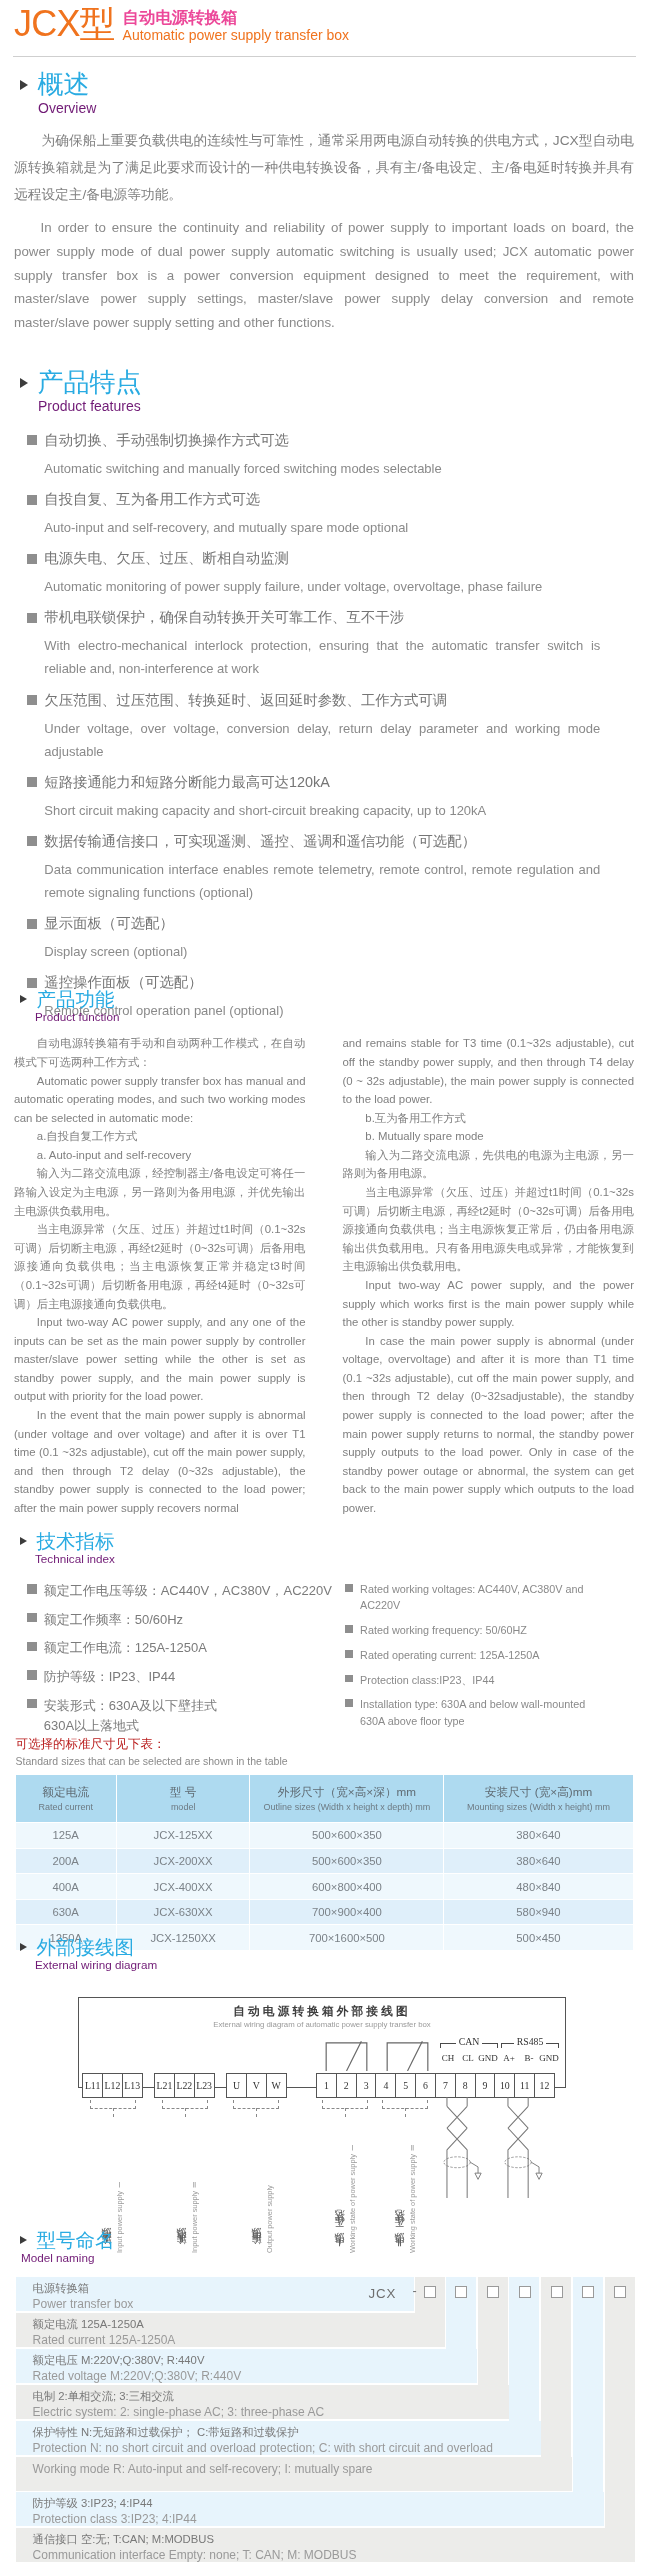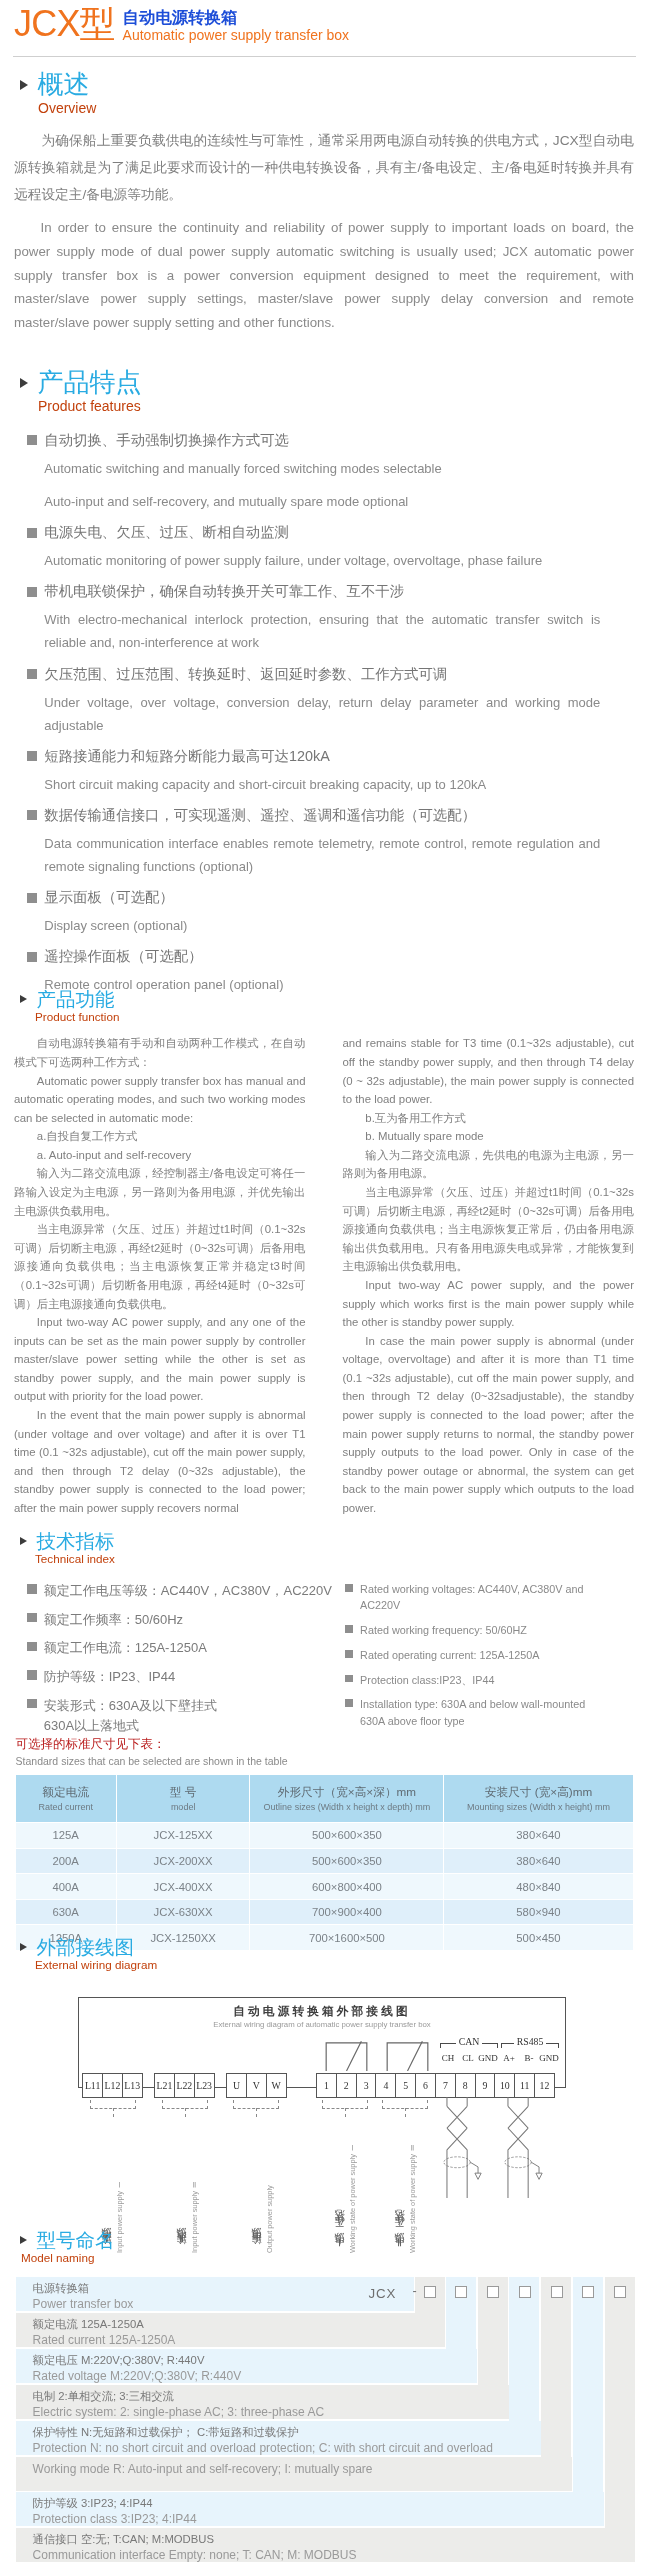--- a/index.html
+++ b/index.html
@@ -2,29 +2,29 @@
 <html style="font-size:12.5px"><head>
 <meta charset="utf-8">
 <style>
   html,body{margin:0;padding:0;background:#fff;}
   .page{position:relative;width:648px;height:2576px;background:#fff;overflow:hidden;
         font-family:"Liberation Sans",sans-serif;}
   
   .hdr{position:absolute;top:6.2px;left:14px;display:flex;align-items:flex-start;}
   .hdr-model{font-size:36px;line-height:1;color:#f0731e;letter-spacing:-0.8px;}
   .hdr-sub{margin-left:7.8px;padding-top:1.6px;}
-  .hdr-cn{font-size:16.4px;font-weight:bold;color:#1d4ed8;line-height:1.2;}
+  .hdr-cn{font-size:16.4px;font-weight:bold;color:#ec4899;line-height:1.2;}
   .hdr-en{font-size:14px;color:#f0731e;line-height:1.2;}
   .divider{position:absolute;top:56px;left:12.5px;width:623px;border-top:1.6px solid #cfcfcf;}
   
   .sec-title{display:flex;align-items:center;gap:9.4px;padding-left:6.2px;}
   .tri{width:0;height:0;border-left:8.6px solid #3c3c3c;border-top:5.5px solid transparent;border-bottom:5.5px solid transparent;}
   .tri.sm{border-left-width:7px;border-top-width:4.7px;border-bottom-width:4.7px;}
   .t-cn{color:#29abe2;}
-  .t-en{color:#c2410c;margin-left:24px;}
+  .t-en{color:#701a75;margin-left:24px;}
   .big .t-cn{font-size:26px;line-height:1.15;}
   .small .t-cn{font-size:19.5px;line-height:1.15;}
   
   .overview{position:absolute;top:70px;left:14px;width:620px;}
   .p-cn{margin:12.5px 0 0;font-size:13.7px;color:#7f7f7f;line-height:1.95;text-indent:2em;text-align:justify;}
   .p-en{margin:7.8px 0 0;font-size:13.3px;color:#8a8a8a;line-height:1.78;text-indent:2em;text-align:justify;}
   
   .features{position:absolute;top:368px;left:14px;width:620px;}
   .feat-list{margin-top:17px;padding-left:13.3px;}
   .feat{margin-bottom:10px;}
@@ -156,20 +156,24 @@
     <div class="feat-list">
 
     <div class="feat">
         <div class="feat-cn">
           <span class="sq"></span>
           <span>自动切换、手动强制切换操作方式可选</span>
         </div>
         <div class="feat-en">Automatic switching and manually forced switching modes selectable</div>
       </div>
         <div class="feat">
+        <div class="feat-cn">
+          <span class="sq"></span>
+          <span>自投自复、互为备用工作方式可选</span>
+        </div>
         <div class="feat-en">Auto-input and self-recovery, and mutually spare mode optional</div>
       </div>
         <div class="feat">
         <div class="feat-cn">
           <span class="sq"></span>
           <span>电源失电、欠压、过压、断相自动监测</span>
         </div>
         <div class="feat-en">Automatic monitoring of power supply failure, under voltage, overvoltage, phase failure</div>
       </div>
         <div class="feat">

